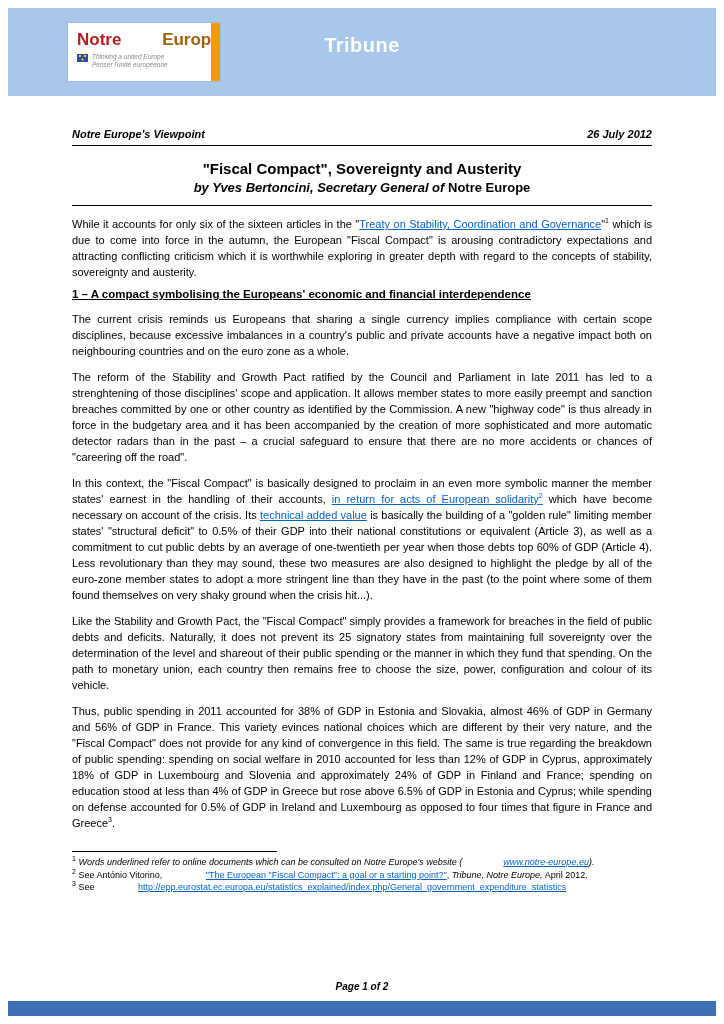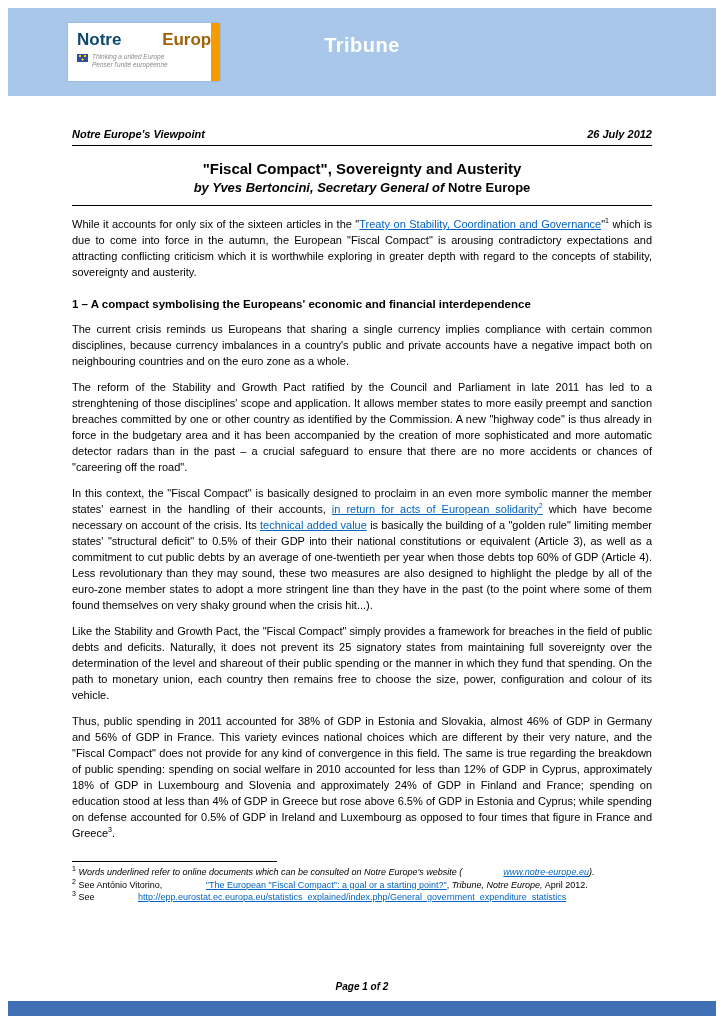--- a/index.html
+++ b/index.html
@@ -22,21 +22,21 @@
     text-align:center; color:#ffffff;
     font-size:20px; font-weight:bold; letter-spacing:0.5px;
   }
   .logo-box {
     position:absolute; left:60px; top:15px; width:152px; height:58px;
     background:#ffffff; display:flex; z-index:2;
     box-shadow:0 0 0 1px rgba(0,0,0,0.05);
   }
   .logo-main { flex:1; padding:7px 4px 4px 9px; overflow:hidden; }
   .logo-brand { font-size:17px; font-weight:bold; line-height:19px; white-space:nowrap; }
-  .brand-notre { color:#0c4a6e; }
+  .brand-notre { color:#b91c1c; }
   .brand-europe { color:#a16207;margin-left:36px; }
   .logo-tagline-row { display:flex; gap:4px; margin-top:4px; align-items:flex-start; }
   .flag {
     width:11px; height:8px; margin-top:1px; flex:0 0 auto;
     background:
       radial-gradient(circle at 3px 2px, #ffd500 0 0.9px, transparent 1.2px),
       radial-gradient(circle at 8px 2px, #ffd500 0 0.9px, transparent 1.2px),
       radial-gradient(circle at 5.5px 5.5px, #ffd500 0 0.9px, transparent 1.2px),
       #2b4ea2;
   }
@@ -48,21 +48,21 @@
   .meta-row {
     display:flex; justify-content:space-between;
     font-size:11px; font-weight:bold; font-style:italic;
     margin-top:32px;
   }
   .rule { border-top:1.5px solid #000; margin-top:5px; }
   .rule2 { margin-top:9px; }
   .doc-title { text-align:center; font-size:15px; font-weight:bold; margin-top:14px; line-height:18px; }
   .byline { text-align:center; font-size:13px; margin-top:2px; line-height:16px; }
   .para { font-size:11px; line-height:16px; text-align:justify; margin-top:10px; }
-  .sec-heading { font-size:11.5px; font-weight:bold; margin-top:17px; line-height:14px; }
+  .sec-heading { font-size:11.5px; font-weight:bold; margin-top:7px; line-height:14px;text-decoration:underline; }
   sup { font-size:7px; line-height:0; }
   .link { color:#0563c1; text-decoration:underline; cursor:pointer; }
   .it { font-style:italic; }
   .bd { font-weight:bold; }
 
   
   .fn-divider { width:205px; border-top:1px solid #000; margin-top:20px; margin-bottom:4px; }
   .footnote { font-size:9px; line-height:12.5px; text-align:left; }
   .footnote .link { word-break:break-all;padding-left:41px; }
 
@@ -107,21 +107,21 @@
     </div>
     <div class="rule"></div>
 
     <h1 class="doc-title">"Fiscal Compact", Sovereignty and Austerity</h1>
     <div class="byline"><span class="it bd">by Yves Bertoncini, Secretary General of </span><span class="bd">Notre Europe</span></div>
     <div class="rule rule2"></div>
 
     <p class="para"><span>While it accounts for only six of the sixteen articles in the "</span><a href="#" class="link">Treaty on Stability, Coordination and Governance</a><span>"</span><span><sup>1</sup></span><span> which is due to come into force in the autumn, the European "Fiscal Compact" is arousing contradictory expectations and attracting conflicting criticism which it is worthwhile exploring in greater depth with regard to the concepts of stability, sovereignty and austerity.</span></p>
 
     <h2 class="sec-heading">1 – A compact symbolising the Europeans' economic and financial interdependence</h2>
-    <p class="para">The current crisis reminds us Europeans that sharing a single currency implies compliance with certain common disciplines, because currency imbalances in a country's public and private accounts have a negative impact both on neighbouring countries and on the euro zone as a whole.</p>
+    <p class="para">The current crisis reminds us Europeans that sharing a single currency implies compliance with certain scope disciplines, because excessive imbalances in a country's public and private accounts have a negative impact both on neighbouring countries and on the euro zone as a whole.</p>
     <p class="para">The reform of the Stability and Growth Pact ratified by the Council and Parliament in late 2011 has led to a strenghtening of those disciplines' scope and application. It allows member states to more easily preempt and sanction breaches committed by one or other country as identified by the Commission. A new "highway code" is thus already in force in the budgetary area and it has been accompanied by the creation of more sophisticated and more automatic detector radars than in the past – a crucial safeguard to ensure that there are no more accidents or chances of "careering off the road".</p>
     <p class="para"><span>In this context, the "Fiscal Compact" is basically designed to proclaim in an even more symbolic manner the member states' earnest in the handling of their accounts, </span><a href="#" class="link">in return for acts of European solidarity</a><a href="#" class="link"><sup>2</sup></a><span> which have become necessary on account of the crisis. Its </span><a href="#" class="link">technical added value</a><span> is basically the building of a "golden rule" limiting member states' "structural deficit" to 0.5% of their GDP into their national constitutions or equivalent (Article 3), as well as a commitment to cut public debts by an average of one-twentieth per year when those debts top 60% of GDP (Article 4). Less revolutionary than they may sound, these two measures are also designed to highlight the pledge by all of the euro-zone member states to adopt a more stringent line than they have in the past (to the point where some of them found themselves on very shaky ground when the crisis hit...).</span></p>
 
     <p class="para">Like the Stability and Growth Pact, the "Fiscal Compact" simply provides a framework for breaches in the field of public debts and deficits. Naturally, it does not prevent its 25 signatory states from maintaining full sovereignty over the determination of the level and shareout of their public spending or the manner in which they fund that spending. On the path to monetary union, each country then remains free to choose the size, power, configuration and colour of its vehicle.</p>
     <p class="para"><span>Thus, public spending in 2011 accounted for 38% of GDP in Estonia and Slovakia, almost 46% of GDP in Germany and 56% of GDP in France. This variety evinces national choices which are different by their very nature, and the "Fiscal Compact" does not provide for any kind of convergence in this field. The same is true regarding the breakdown of public spending: spending on social welfare in 2010 accounted for less than 12% of GDP in Cyprus, approximately 18% of GDP in Luxembourg and Slovenia and approximately 24% of GDP in Finland and France; spending on education stood at less than 4% of GDP in Greece but rose above 6.5% of GDP in Estonia and Cyprus; while spending on defense accounted for 0.5% of GDP in Ireland and Luxembourg as opposed to four times that figure in France and Greece</span><span><sup>3</sup></span><span>.</span></p>
 
     <div class="fn-divider"></div>
     <div class="footnotes">
       <div class="footnote"><span><sup>1</sup></span><span class="it"> Words underlined refer to online documents which can be consulted on Notre Europe's website (</span><a href="#" class="link it">www.notre-europe.eu</a><span class="it">).</span></div>
       <div class="footnote"><span><sup>2</sup></span><span> See António Vitorino, </span><a href="#" class="link">"The European "Fiscal Compact": a goal or a starting point?"</a><span>, </span><span class="it">Tribune, Notre Europe,</span><span> April 2012.</span></div>

